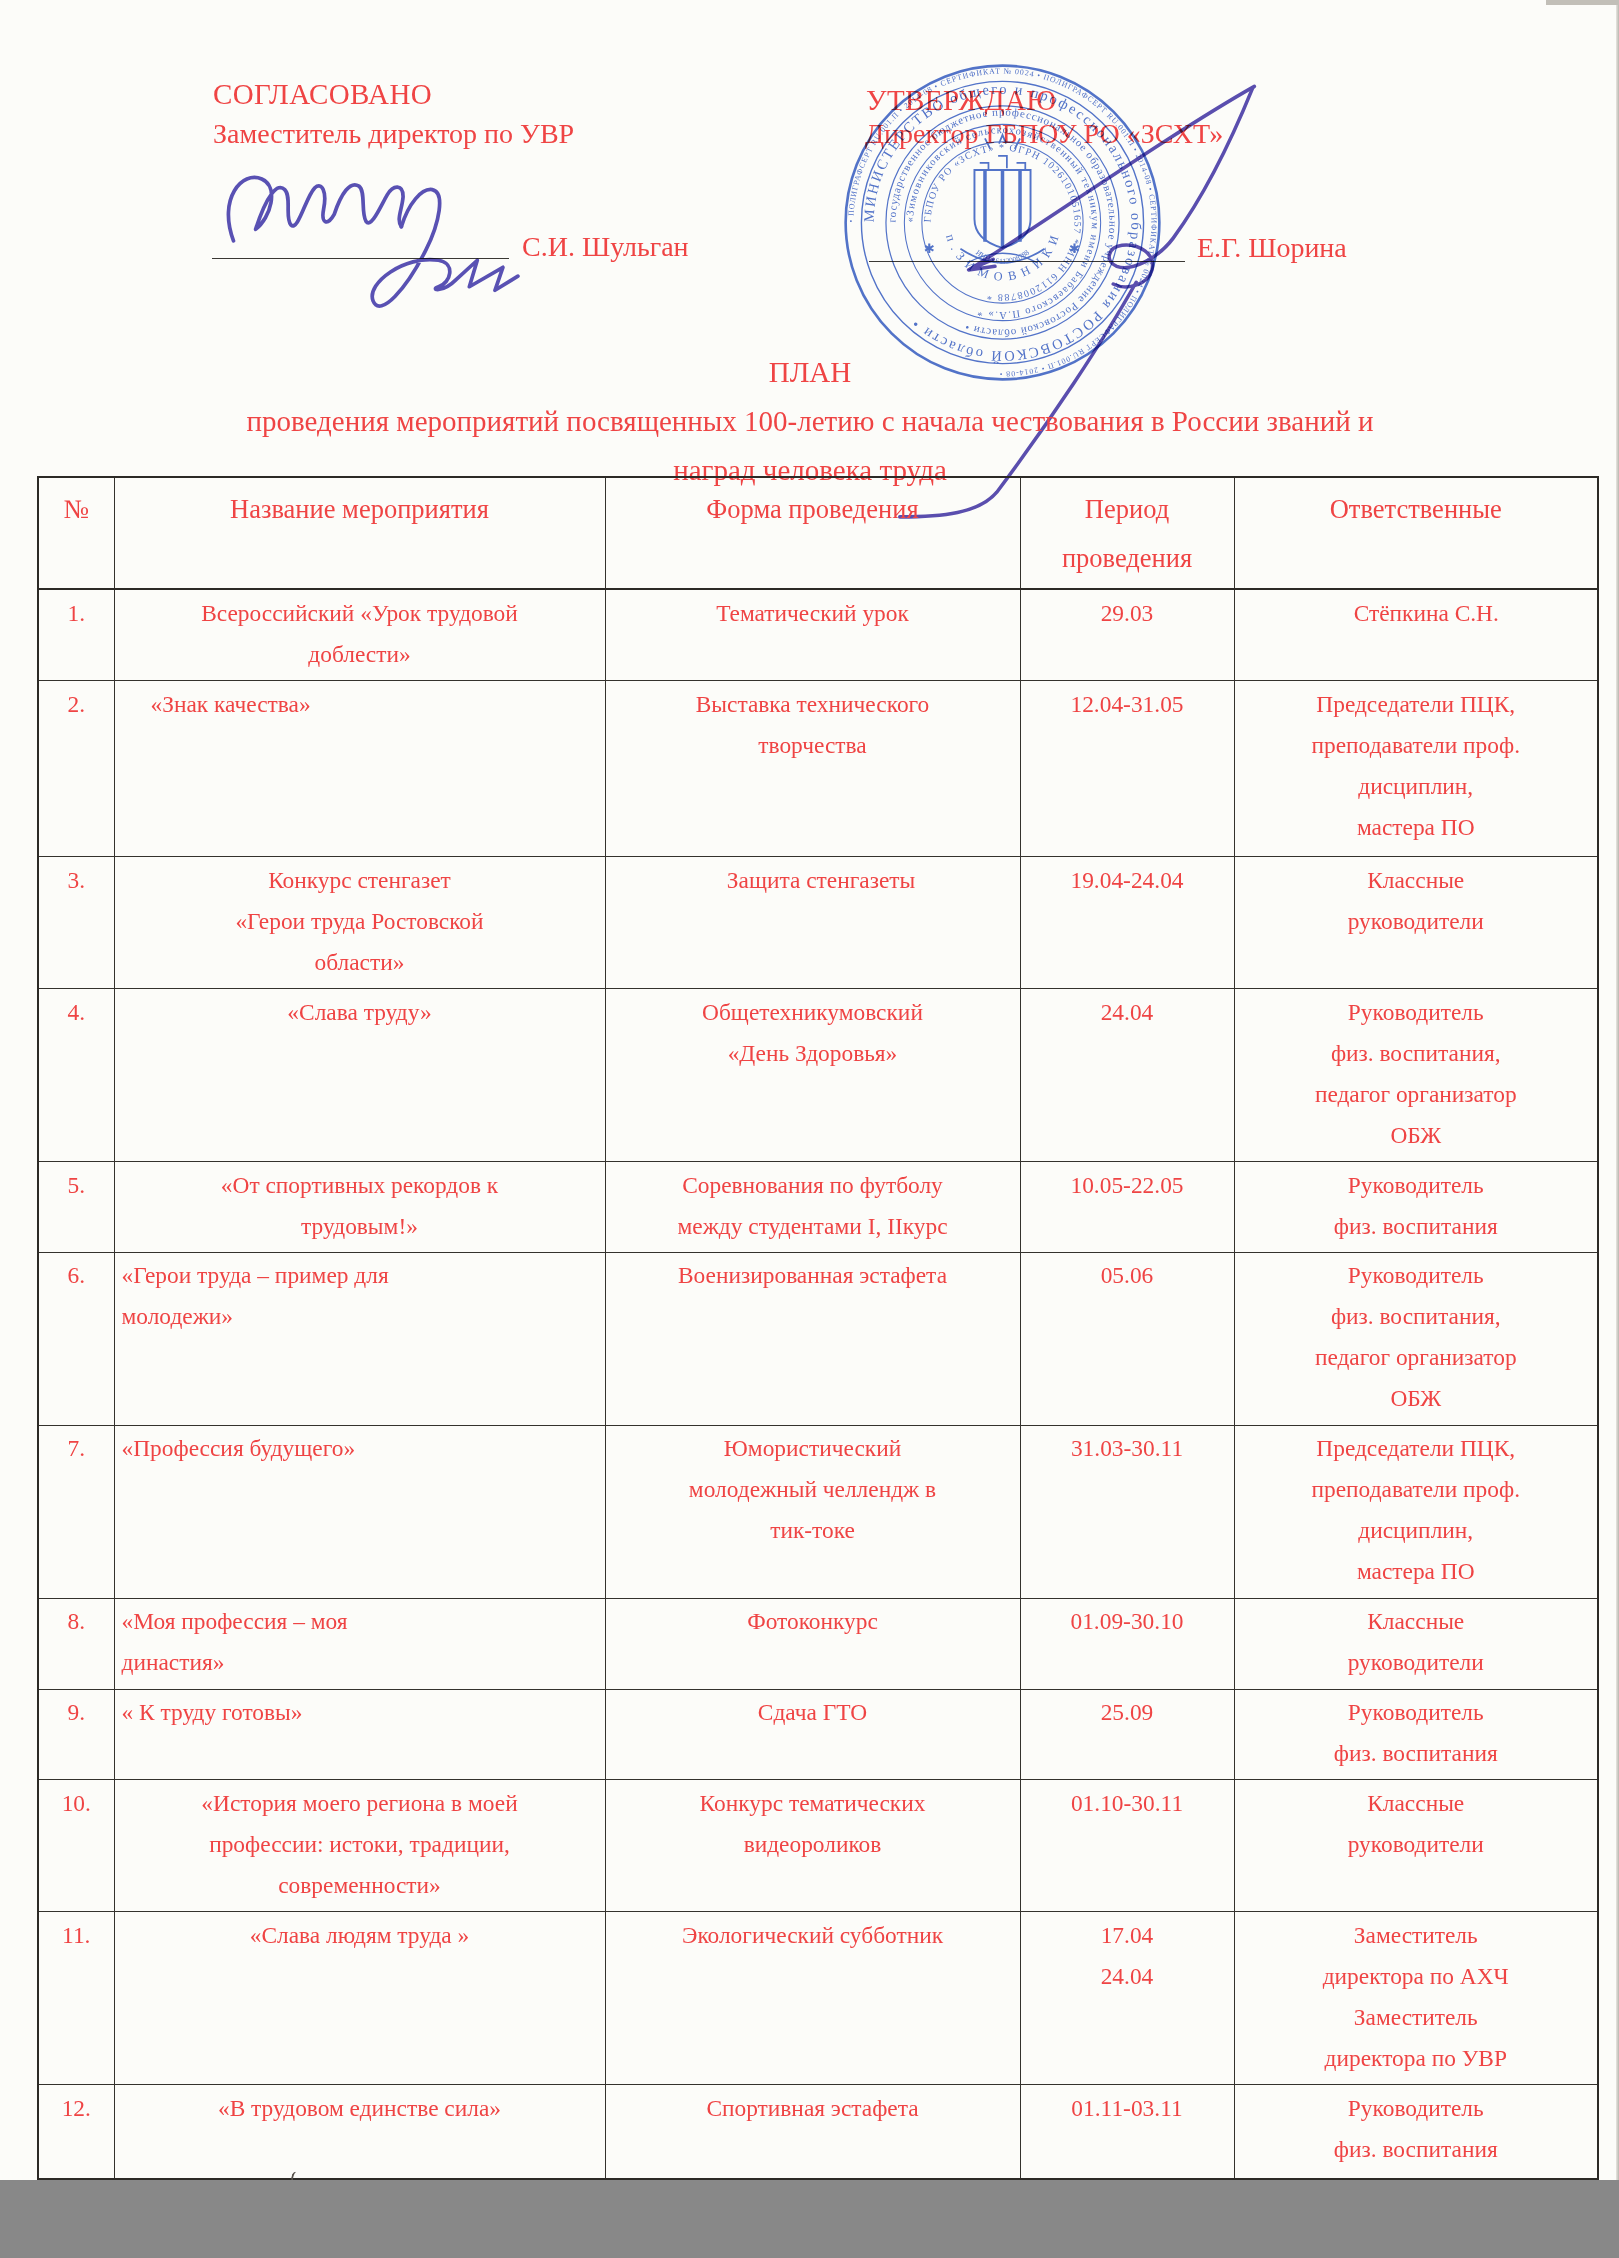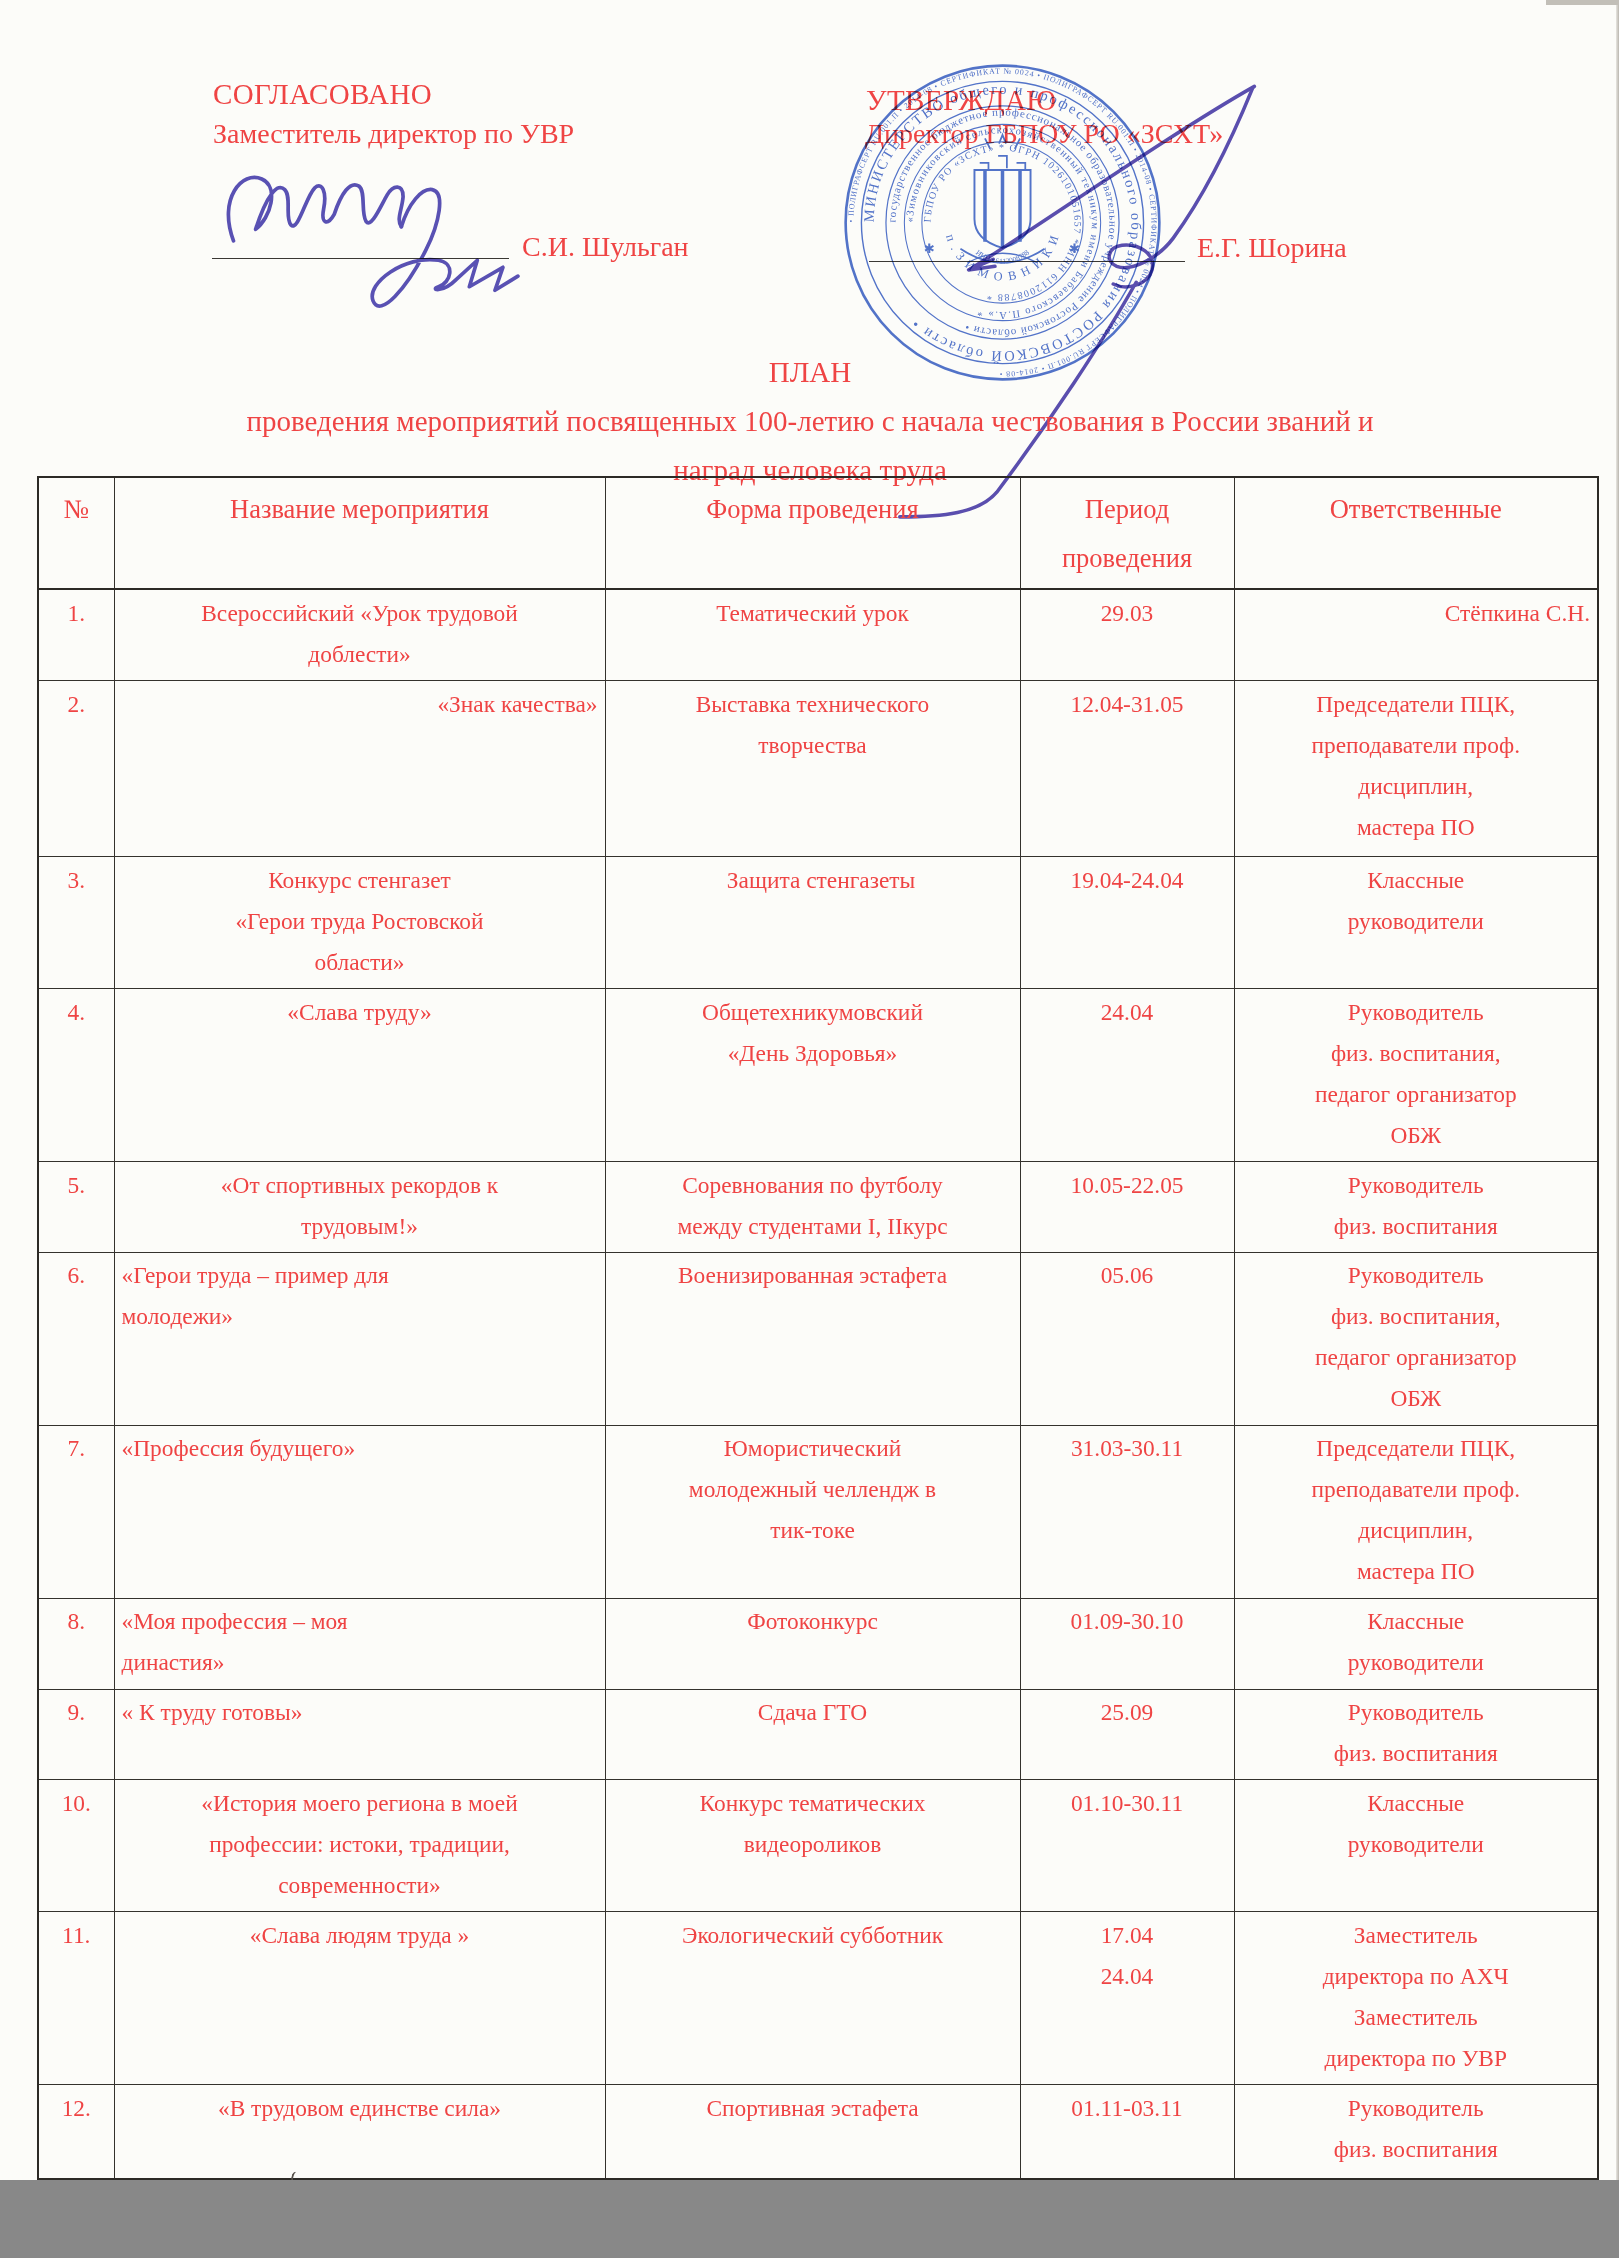--- a/index.html
+++ b/index.html
@@ -158,25 +158,25 @@
         <td>Ответственные</td>
       </tr>
     </thead>
     <tbody id="plan-body">
         <tr style="height: 82px;">
           <td style="text-align: center;">1.</td>
           <td style="text-align: center;">Всероссийский «Урок трудовой
 доблести»</td>
           <td style="text-align: center;">Тематический урок</td>
           <td style="text-align: center;">29.03</td>
-          <td style="text-align: right; padding-left: 28px;">Стёпкина С.Н.</td>
+          <td style="text-align: center; padding-left: 28px;">Стёпкина С.Н.</td>
         </tr>
         <tr style="height: 176px;">
           <td style="text-align: center;">2.</td>
-          <td style="text-align: right; padding-left: 36px;">«Знак качества»</td>
+          <td style="text-align: left; padding-left: 36px;">«Знак качества»</td>
           <td style="text-align: center;">Выставка технического
 творчества</td>
           <td style="text-align: center;">12.04-31.05</td>
           <td style="text-align: center;">Председатели ПЦК,
 преподаватели проф.
 дисциплин,
 мастера ПО</td>
         </tr>
         <tr style="height: 128px;">
           <td style="text-align: center;">3.</td>

